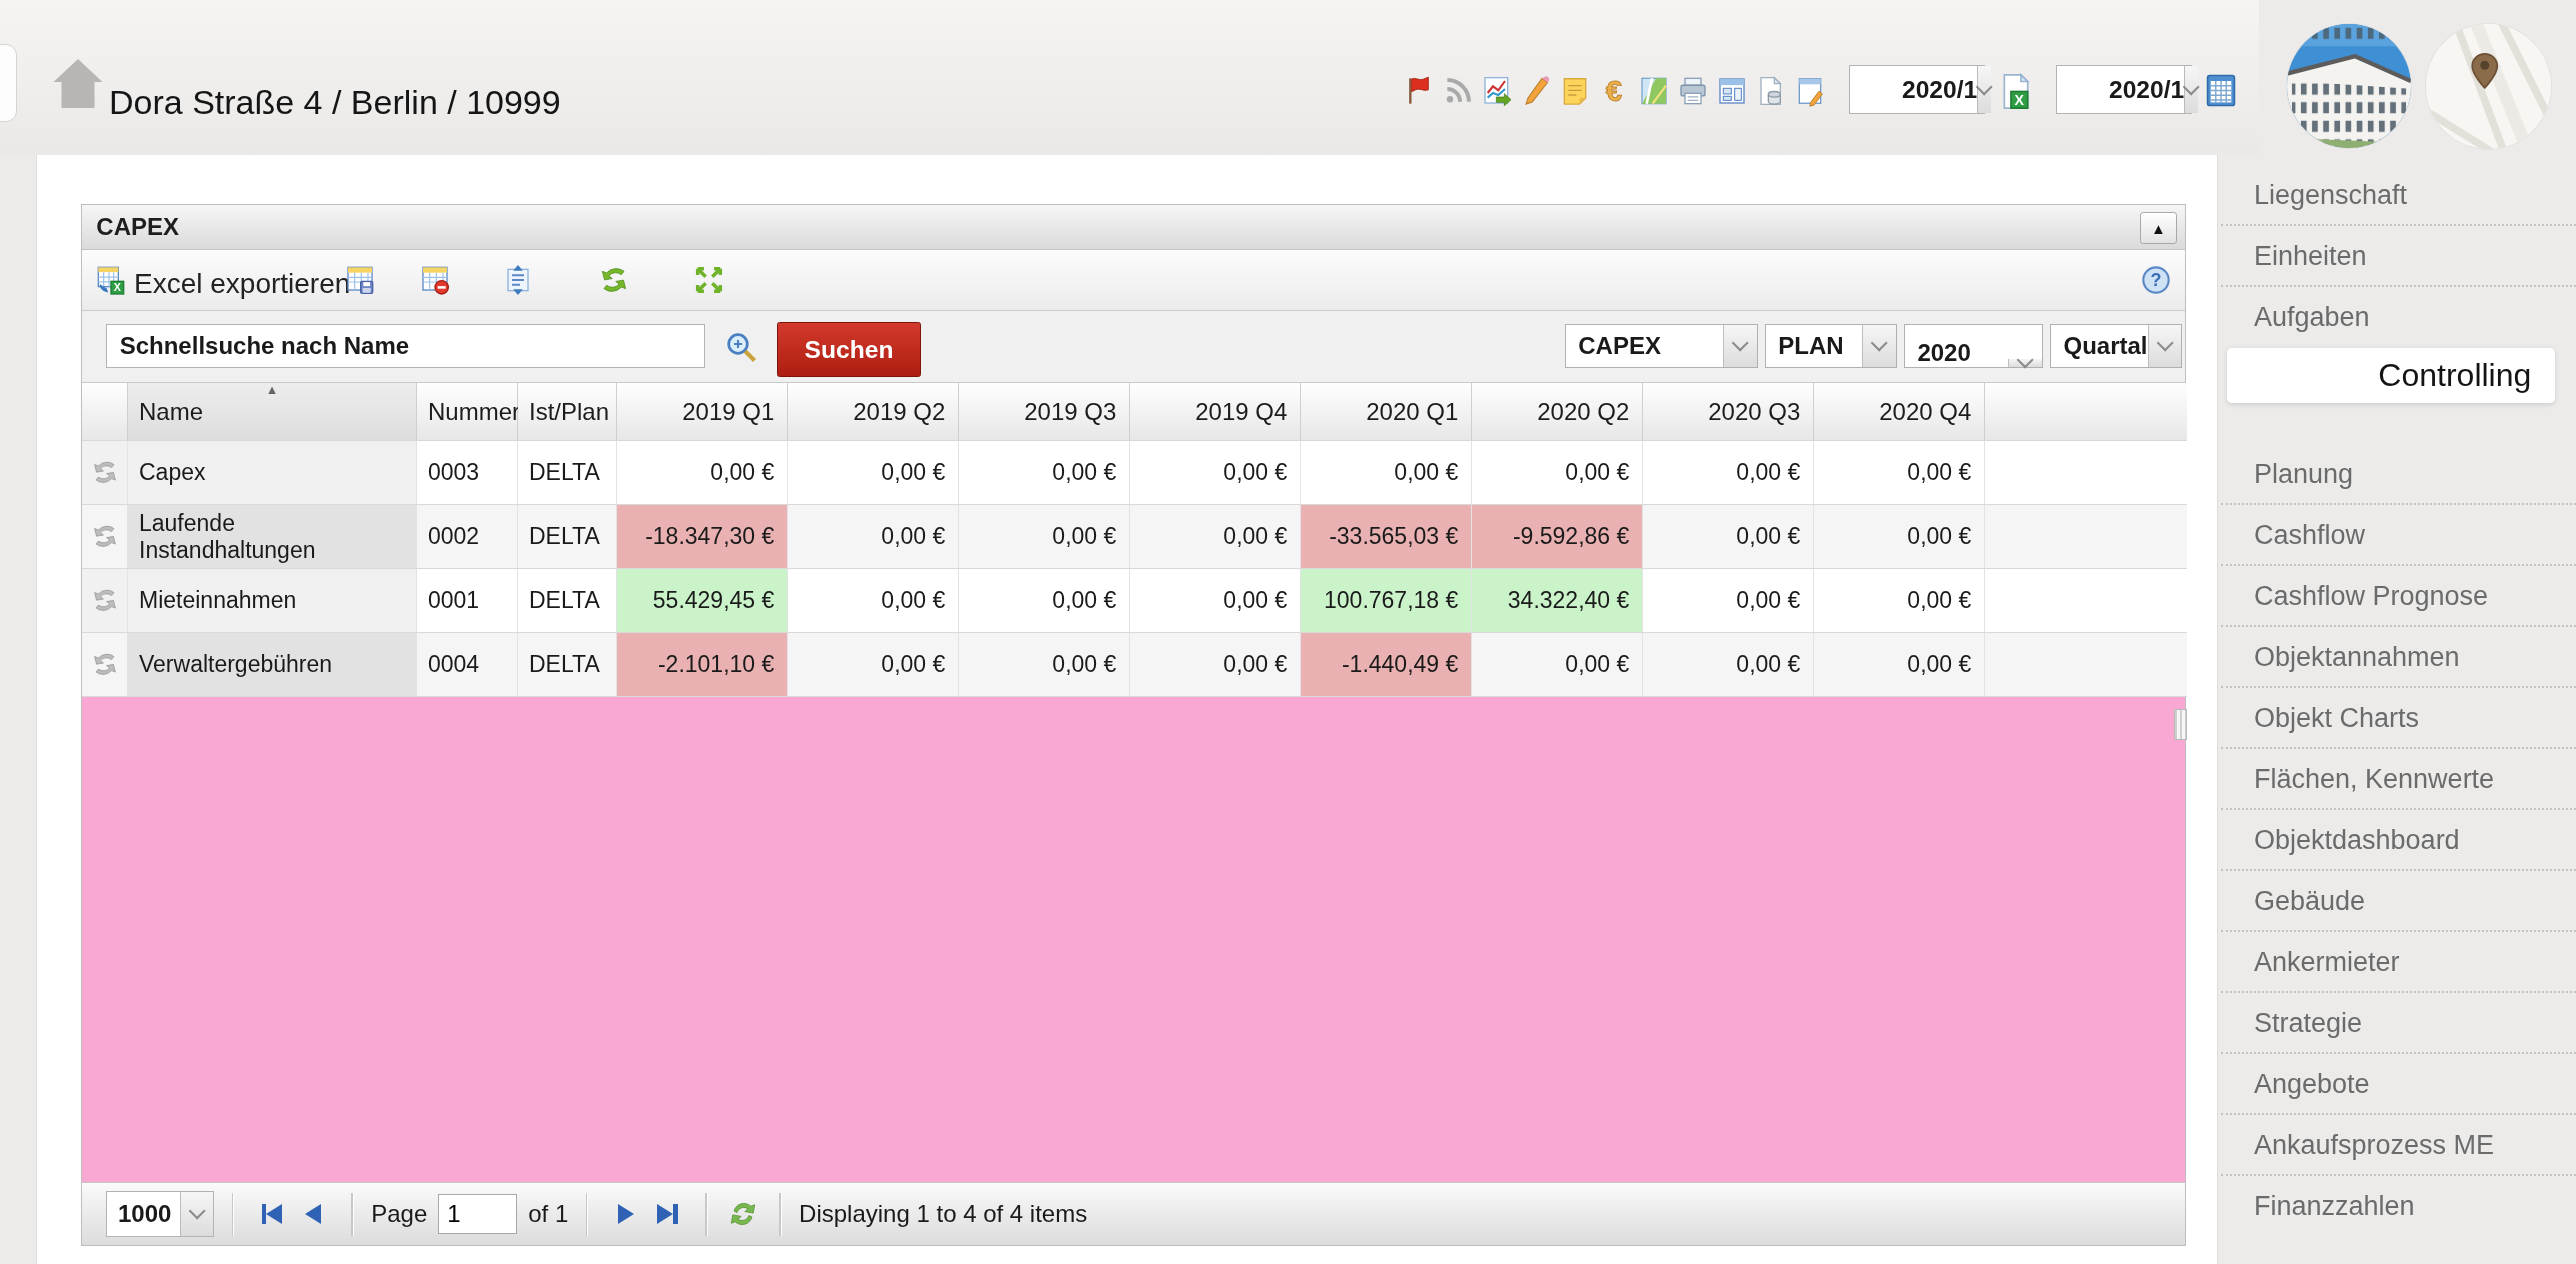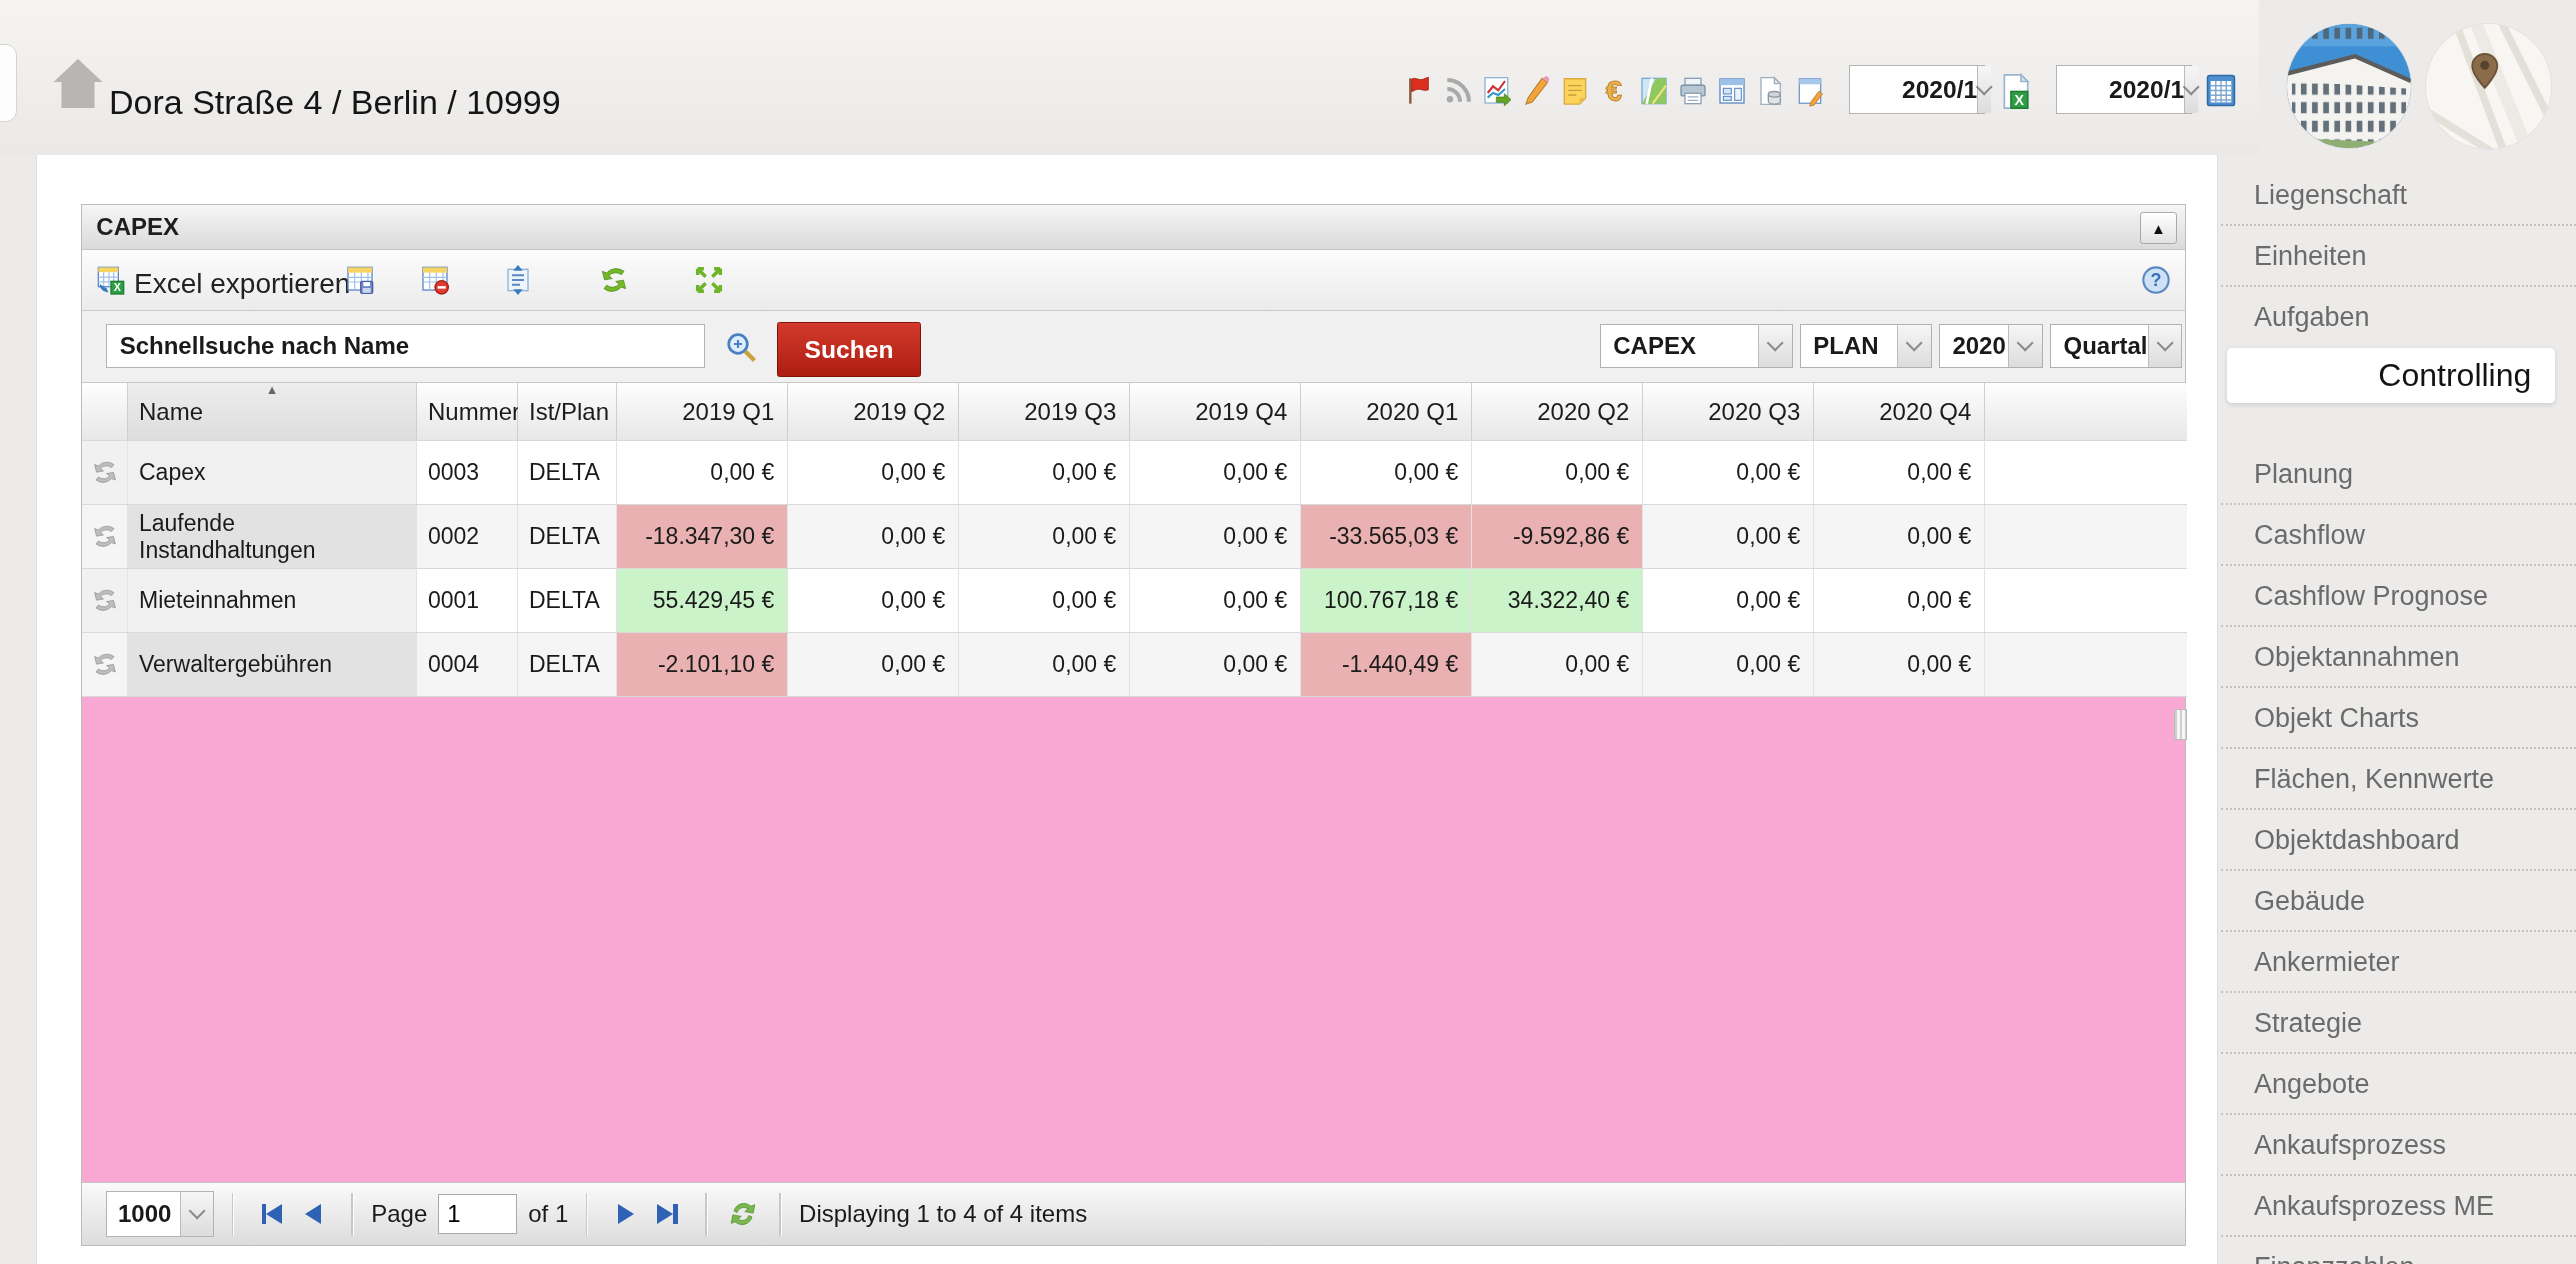--- a/index.html
+++ b/index.html
@@ -52,21 +52,21 @@
   .q-input{position:absolute;left:24px;top:12.7px;width:599px;height:44px;box-sizing:border-box;
            border:0.8px solid #b3b3b3;font-family:inherit;font-size:24px;font-weight:bold;
            padding:0 12.7px;color:#1a1a1a;background:#fff;}
   .mag{position:absolute;left:641px;top:17.5px;width:36px;height:36px;cursor:pointer;}
   .btn-suchen{position:absolute;left:695px;top:11px;width:144px;height:55px;
               background:linear-gradient(#d23a2c,#ae1d12);border:1.6px solid #7e150c;border-radius:2.4px;
               color:#fff;font-weight:bold;font-size:24.6px;font-family:inherit;cursor:pointer;}
   .filters{position:absolute;right:3.2px;top:12.7px;display:flex;gap:7.1px;}
   .f-select{height:44px;background:#fff;border:0.8px solid #b0b0b0;display:flex;box-sizing:border-box;}
   .f-select .val{font-size:24px;font-weight:bold;display:flex;align-items:center;padding-left:12.7px;}
-  .fw-a{width:193px;}.fw-b{width:132px;}.fw-c{width:104px;}.fw-d{width:132px;}
+  .fw-a{width:193px;}.fw-b{width:132px;}.fw-c{width:139px;align-items:flex-end;}.fw-d{width:132px;}
   .f-select .val{flex:1;}
   .f-select .sel-btn{width:33px;border-left:0.8px solid #bdbdbd;}
 
   
   .grid{position:relative;}
   .grow{display:flex;width:2105px;}
   .ghead .cell{background:linear-gradient(#fefefe,#e7e7e7);border-right:0.8px solid #cfcfcf;
                height:57px;font-size:24px;color:#1c1c1c;display:flex;align-items:center;
                box-sizing:border-box;cursor:pointer;}
   .ghead .c1{background:linear-gradient(#ededed,#dddddd);position:relative;}
@@ -529,19 +529,18 @@
       <li class="dotted">Cashflow</li>
       <li class="dotted">Cashflow Prognose</li>
       <li class="dotted">Objektannahmen</li>
       <li class="dotted">Objekt Charts</li>
       <li class="dotted">Flächen, Kennwerte</li>
       <li class="dotted">Objektdashboard</li>
       <li class="dotted">Gebäude</li>
       <li class="dotted">Ankermieter</li>
       <li class="dotted">Strategie</li>
       <li class="dotted">Angebote</li>
-      <li class="dotted">Ankaufsprozess</li>
       <li class="dotted">Ankaufsprozess ME</li>
       <li>Finanzzahlen</li>
     </ul>
   </aside>
 </div>
 
 
 </body></html>

